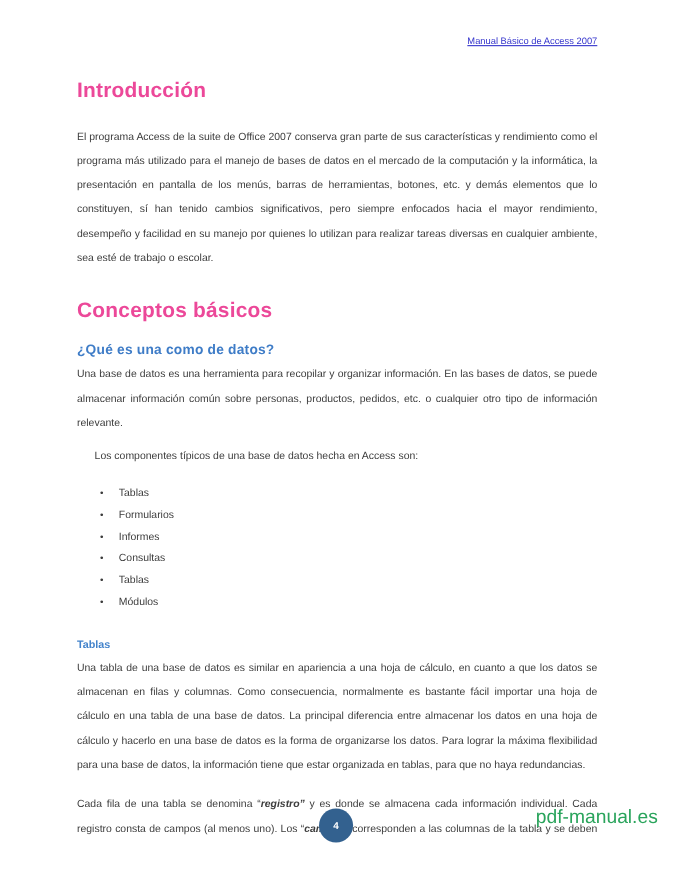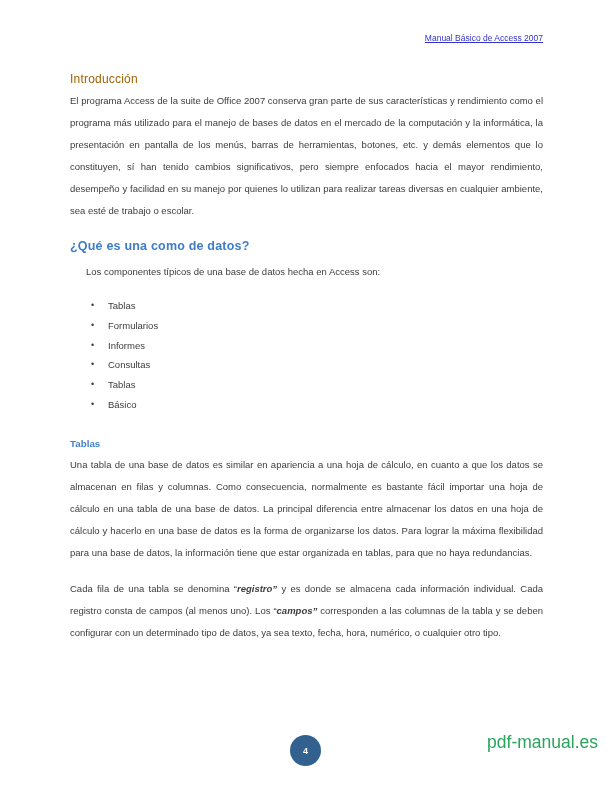--- a/index.html
+++ b/index.html
@@ -18,38 +18,38 @@
     color:#3333CC;
     text-decoration:underline;
     cursor:pointer;
   }
   .content{
     position:absolute;
     left:70px;right:69px;top:64px;
   }
   h1,h2,h3,p,ul{margin:0;padding:0;}
   h1{
-    font-size:12px;font-weight:normal;color:#a16207;
+    font-size:19px;font-weight:bold;color:#ec4899;
     letter-spacing:0.2px;
   }
   h2{
     font-size:12.5px;font-weight:bold;color:#3E7CC7;
     letter-spacing:0.2px;
   }
   h3{
     font-size:9.8px;font-weight:bold;color:#4383CB;
   }
   p.body{
     font-size:9.5px;color:#3C3C3C;
     line-height:22px;
     text-align:justify;
   }
   p.body .term{font-weight:bold;font-style:italic;}
   .h1-intro{margin-top:8px;}
-  .p-intro{margin-top:4px;}
+  .p-intro{margin-top:20px;}
   .h1-conceptos{margin-top:26px;}
   .h2-que-es{margin-top:17px;}
   .p-que-es{margin-top:5px;}
   .h2-partes{margin-top:14px;}
   .p-partes{margin-top:8px;margin-left:16px;}
   ul.components{
     list-style:none;
     margin-top:13px;
   }
   ul.components li{
@@ -91,23 +91,25 @@
   <div class="header">
     <a class="header-link">Manual Básico de Access 2007</a>
   </div>
 
   <div class="content">
 
     <h1 class="h1-intro">Introducción</h1>
 
     <p class="body p-intro">El programa Access de la suite de Office 2007 conserva gran parte de sus características y rendimiento como el programa más utilizado para el manejo de bases de datos en el mercado de la computación y la informática, la presentación en pantalla de los menús, barras de herramientas, botones, etc. y demás elementos que lo constituyen, sí han tenido cambios significativos, pero siempre enfocados hacia el mayor rendimiento, desempeño y facilidad en su manejo por quienes lo utilizan para realizar tareas diversas en cualquier ambiente, sea esté de trabajo o escolar.</p>
 
+    <h1 class="h1-conceptos">Conceptos básicos</h1>
 
     <h2 class="h2-que-es">¿Qué es una como de datos?</h2>
 
+    <p class="body p-que-es">Una base de datos es una herramienta para recopilar y organizar información. En las bases de datos, se puede almacenar información común sobre personas, productos, pedidos, etc. o cualquier otro tipo de información relevante.</p>
 
 
     <p class="body p-partes">Los componentes típicos de una base de datos hecha en Access son:</p>
 
     <ul class="components">
       <li>
         <span class="bullet">•</span>
         <span>Tablas</span>
       </li>
       <li>
@@ -121,21 +123,21 @@
       <li>
         <span class="bullet">•</span>
         <span>Consultas</span>
       </li>
       <li>
         <span class="bullet">•</span>
         <span>Tablas</span>
       </li>
       <li>
         <span class="bullet">•</span>
-        <span>Básico</span>
+        <span>Módulos</span>
       </li>
     </ul>
 
     <h3 class="h3-tablas">Tablas</h3>
 
     <p class="body p-tablas">Una tabla de una base de datos es similar en apariencia a una hoja de cálculo, en cuanto a que los datos se almacenan en filas y columnas. Como consecuencia, normalmente es bastante fácil importar una hoja de cálculo en una tabla de una base de datos. La principal diferencia entre almacenar los datos en una hoja de cálculo y hacerlo en una base de datos es la forma de organizarse los datos. Para lograr la máxima flexibilidad para una base de datos, la información tiene que estar organizada en tablas, para que no haya redundancias.</p>
 
     <p class="body p-registros"><span>Cada fila de una tabla se denomina “</span><span class="term">registro”</span><span> y es donde se almacena cada información individual. Cada registro consta de campos (al menos uno). Los “</span><span class="term">campos”</span><span> corresponden a las columnas de la tabla y se deben configurar con un determinado tipo de datos, ya sea texto, fecha, hora, numérico, o cualquier otro tipo.</span></p>
 
   </div>

